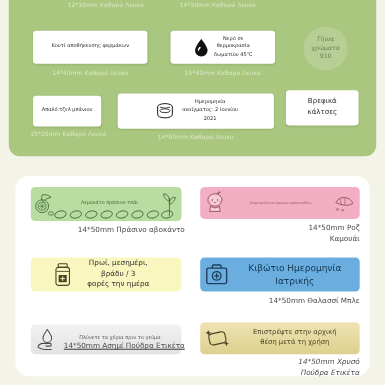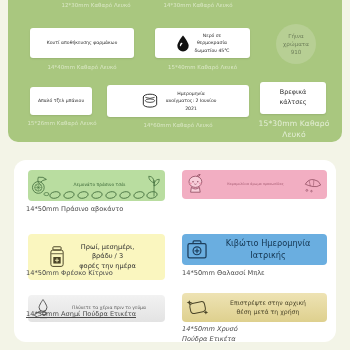--- a/index.html
+++ b/index.html
@@ -52,21 +52,21 @@
   .wp-inner{position:relative;width:100%;height:100%;}
 
   .lbl{
     position:absolute;border-radius:4px;box-sizing:border-box;
     display:flex;align-items:center;
   }
   .lbl .ltxt{
     flex:1;text-align:center;line-height:1.45;white-space:pre-line;
   }
   .sizecap{
-    position:absolute;text-align:left;color:#4a4a4a;font-size:6.6px;
+    position:absolute;text-align:right;color:#4a4a4a;font-size:6.6px;
     line-height:1.5;white-space:pre-line;
   }
 
   .lbl-green{background:#b9dda0;}
   .lbl-pink{background:#f2aec2;}
   .lbl-yellow{background:#faf6bf;}
   .lbl-blue{background:#6aaee0;}
   .lbl-silver{background:linear-gradient(180deg,#f2f2f2,#e3e3e3);}
   .lbl-gold{background:linear-gradient(180deg,#eee3b4,#ded08e);}
 
@@ -122,22 +122,20 @@
         <div class="txt">Ημερομηνία
 ανοίγματος: 2 Ιουνίου
 2021</div>
       </div>
       <div class="cap" style="left:99px;top:140px;width:142px;">14*60mm Καθαρό Λευκό</div>
 
       <div class="wcard" style="left:252px;top:100px;width:66px;height:32px;padding:0 4px;">
         <div class="txt big">Βρεφικά
 κάλτσες</div>
       </div>
-      <div class="cap lg" style="left:246px;top:136px;width:80px;">15*30mm Καθαρό
-Λευκό</div>
 
     </div>
   </div>
 
   <div class="white-panel">
     <div class="wp-inner">
 
       <div class="lbl lbl-green" style="left:14px;top:10px;width:137px;height:31px;padding:0 3px;">
         <span class="ico">
           <svg width="22" height="24" viewBox="0 0 30 32">
@@ -193,35 +191,36 @@
         <span class="ltxt" style="font-size:3.4px;color:#a85e74;">Καραμελένιο άρωμα προσωπίδας</span>
         <span class="ico">
           <svg width="22" height="20" viewBox="0 0 28 26">
             <path d="M4 12 q4 -7 11 -6 q7 1 9 7 q-5 3 -10 2 q-6 -1 -10 -3 Z" fill="none" stroke="#8d4a5e" stroke-width="1"></path>
             <path d="M9 7.5 q1 4 1.5 7 M15 6.5 q0 4 -.5 7.5" fill="none" stroke="#8d4a5e" stroke-width=".7"></path>
             <circle cx="6" cy="20" r="1.2" fill="none" stroke="#8d4a5e" stroke-width=".8"></circle>
             <circle cx="12" cy="21" r="1" fill="none" stroke="#8d4a5e" stroke-width=".8"></circle>
           </svg>
         </span>
       </div>
-
-      <div class="lbl lbl-yellow" style="left:14px;top:74px;width:137px;height:46px;padding:0 20px;gap:4px;justify-content:flex-end;">
+      <div class="sizecap" style="left:168px;top:43px;width:145px;">14*50mm Ροζ
+Καμουάι</div>
+
+      <div class="lbl lbl-yellow" style="left:14px;top:74px;width:137px;height:31px;padding:0 20px;gap:4px;justify-content:flex-end;">
         <span class="ico">
           <svg width="18" height="24" viewBox="0 0 22 28">
             <rect x="6" y="1.5" width="10" height="4" rx="1" fill="none" stroke="#4a4428" stroke-width="1.2"></rect>
             <rect x="3.5" y="5.5" width="15" height="20" rx="2.5" fill="none" stroke="#4a4428" stroke-width="1.2"></rect>
             <rect x="6.5" y="14" width="9" height="8" fill="#4a4428"></rect>
             <path d="M11 15.5 v5 M8.5 18 h5" stroke="#faf6bf" stroke-width="1.1"></path>
             <path d="M4 10 h14" stroke="#4a4428" stroke-width="1"></path>
           </svg>
         </span>
         <span class="ltxt" style="font-size:6.6px;color:#2f2f2f;">Πρωί, μεσημέρι, βράδυ / 3
 φορές την ημέρα</span>
       </div>
-      <div class="sizecap" style="left:12px;top:109px;width:142px;">14*50mm Φρέσκο Κίτρινο</div>
 
       <div class="lbl lbl-blue" style="left:168px;top:74px;width:145px;height:31px;padding:0 4px;gap:5px;">
         <span class="ico">
           <svg width="22" height="22" viewBox="0 0 28 28">
             <path d="M9 6 V4 a1.5 1.5 0 0 1 1.5 -1.5 h7 A1.5 1.5 0 0 1 19 4 v2" fill="none" stroke="#1d3e5c" stroke-width="1.6"></path>
             <rect x="2.5" y="6" width="23" height="18" rx="2" fill="none" stroke="#1d3e5c" stroke-width="1.6"></rect>
             <circle cx="14" cy="15" r="5" fill="none" stroke="#1d3e5c" stroke-width="1.5"></circle>
             <path d="M14 12 v6 M11 15 h6" stroke="#1d3e5c" stroke-width="1.5"></path>
           </svg>
         </span>

